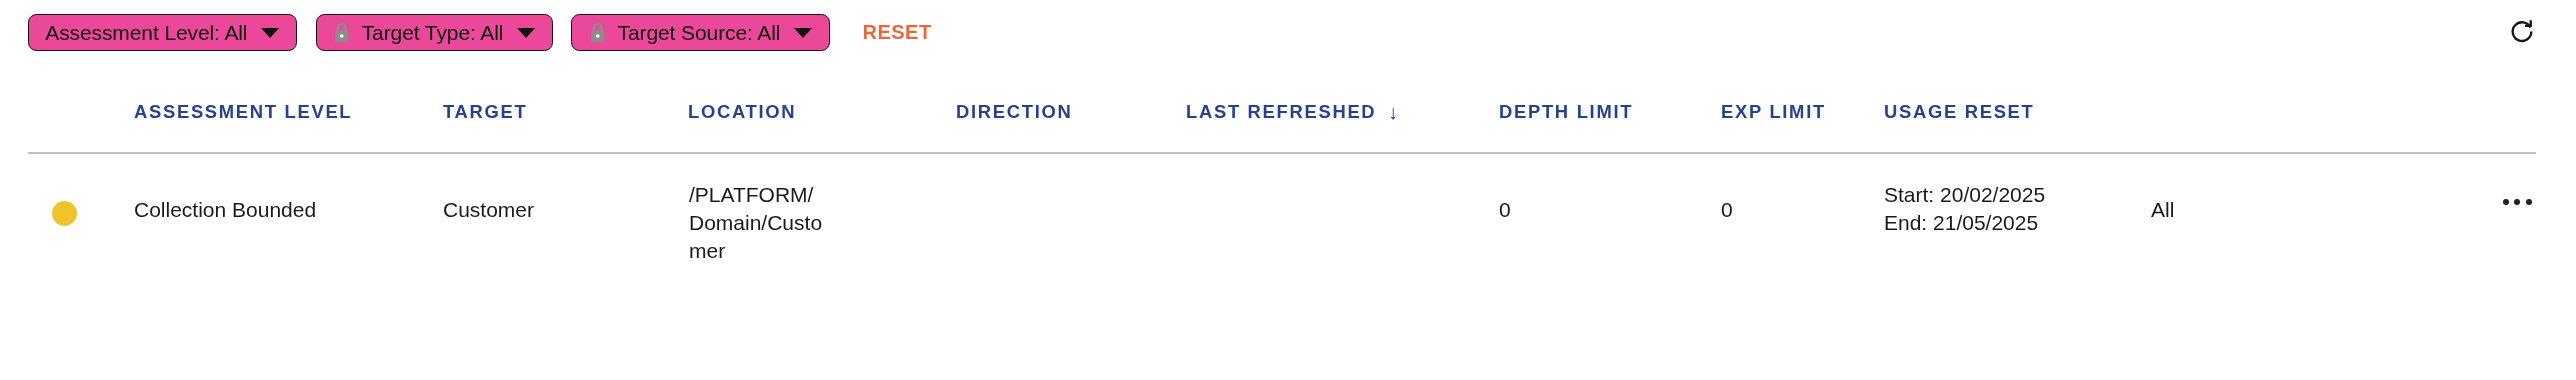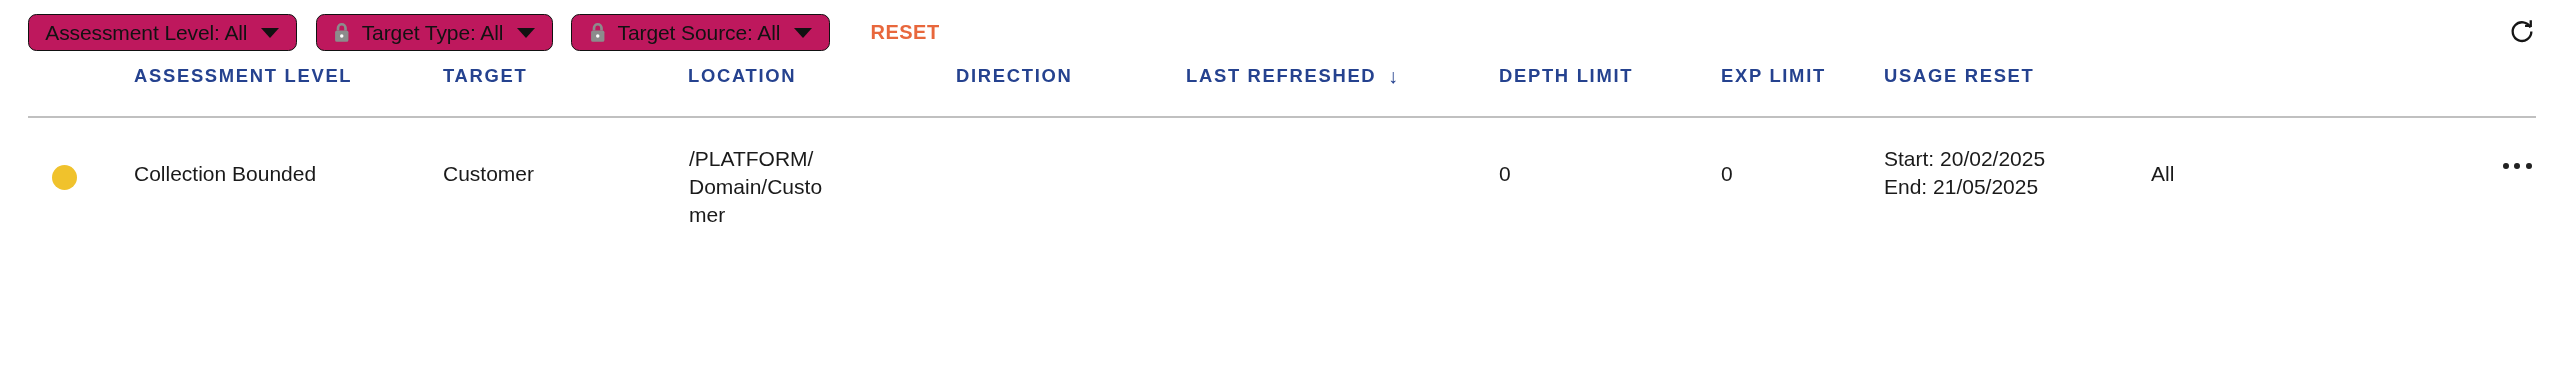--- a/index.html
+++ b/index.html
@@ -25,21 +25,21 @@
     box-sizing: border-box;
   }
   .chip {
     display: inline-flex;
     align-items: center;
     height: 37px;
     border: 1.7px solid #111111;
     border-radius: 8.4px;
     padding: 0 16.7px;
     margin-right: 18.4px;
-    background: #be185d;
+    background: #ec4899;
     box-sizing: border-box;
     cursor: pointer;
     white-space: nowrap;
   }
   .chip .lock {
     display: inline-block;
     margin-right: 11px;
     line-height: 0;
   }
   .chip-label {
@@ -57,21 +57,21 @@
     border-top: 10px solid #111111;
   }
   .reset-btn {
     font-size: 20px;
     font-weight: 600;
     letter-spacing: 0.5px;
     color: #e8673c;
     background: none;
     border: none;
     padding: 0;
-    margin-left: 22px;
+    margin-left: 14px;
     cursor: pointer;
     font-family: "Liberation Sans", sans-serif;
   }
   .refresh-btn {
     position: absolute;
     right: 38px;
     top: 50%;
     transform: translateY(-50%);
     width: 33px;
     height: 33px;
@@ -84,20 +84,21 @@
     cursor: pointer;
   }
 
   
   .table-wrap {
     position: relative;
   }
   .thead {
     position: relative;
     height: 52px;
+    margin-top: 36px;
   }
   .th {
     position: absolute;
     top: 0;
     font-size: 18.4px;
     font-weight: 700;
     letter-spacing: 1.7px;
     color: #25428f;
     white-space: nowrap;
     cursor: pointer;

